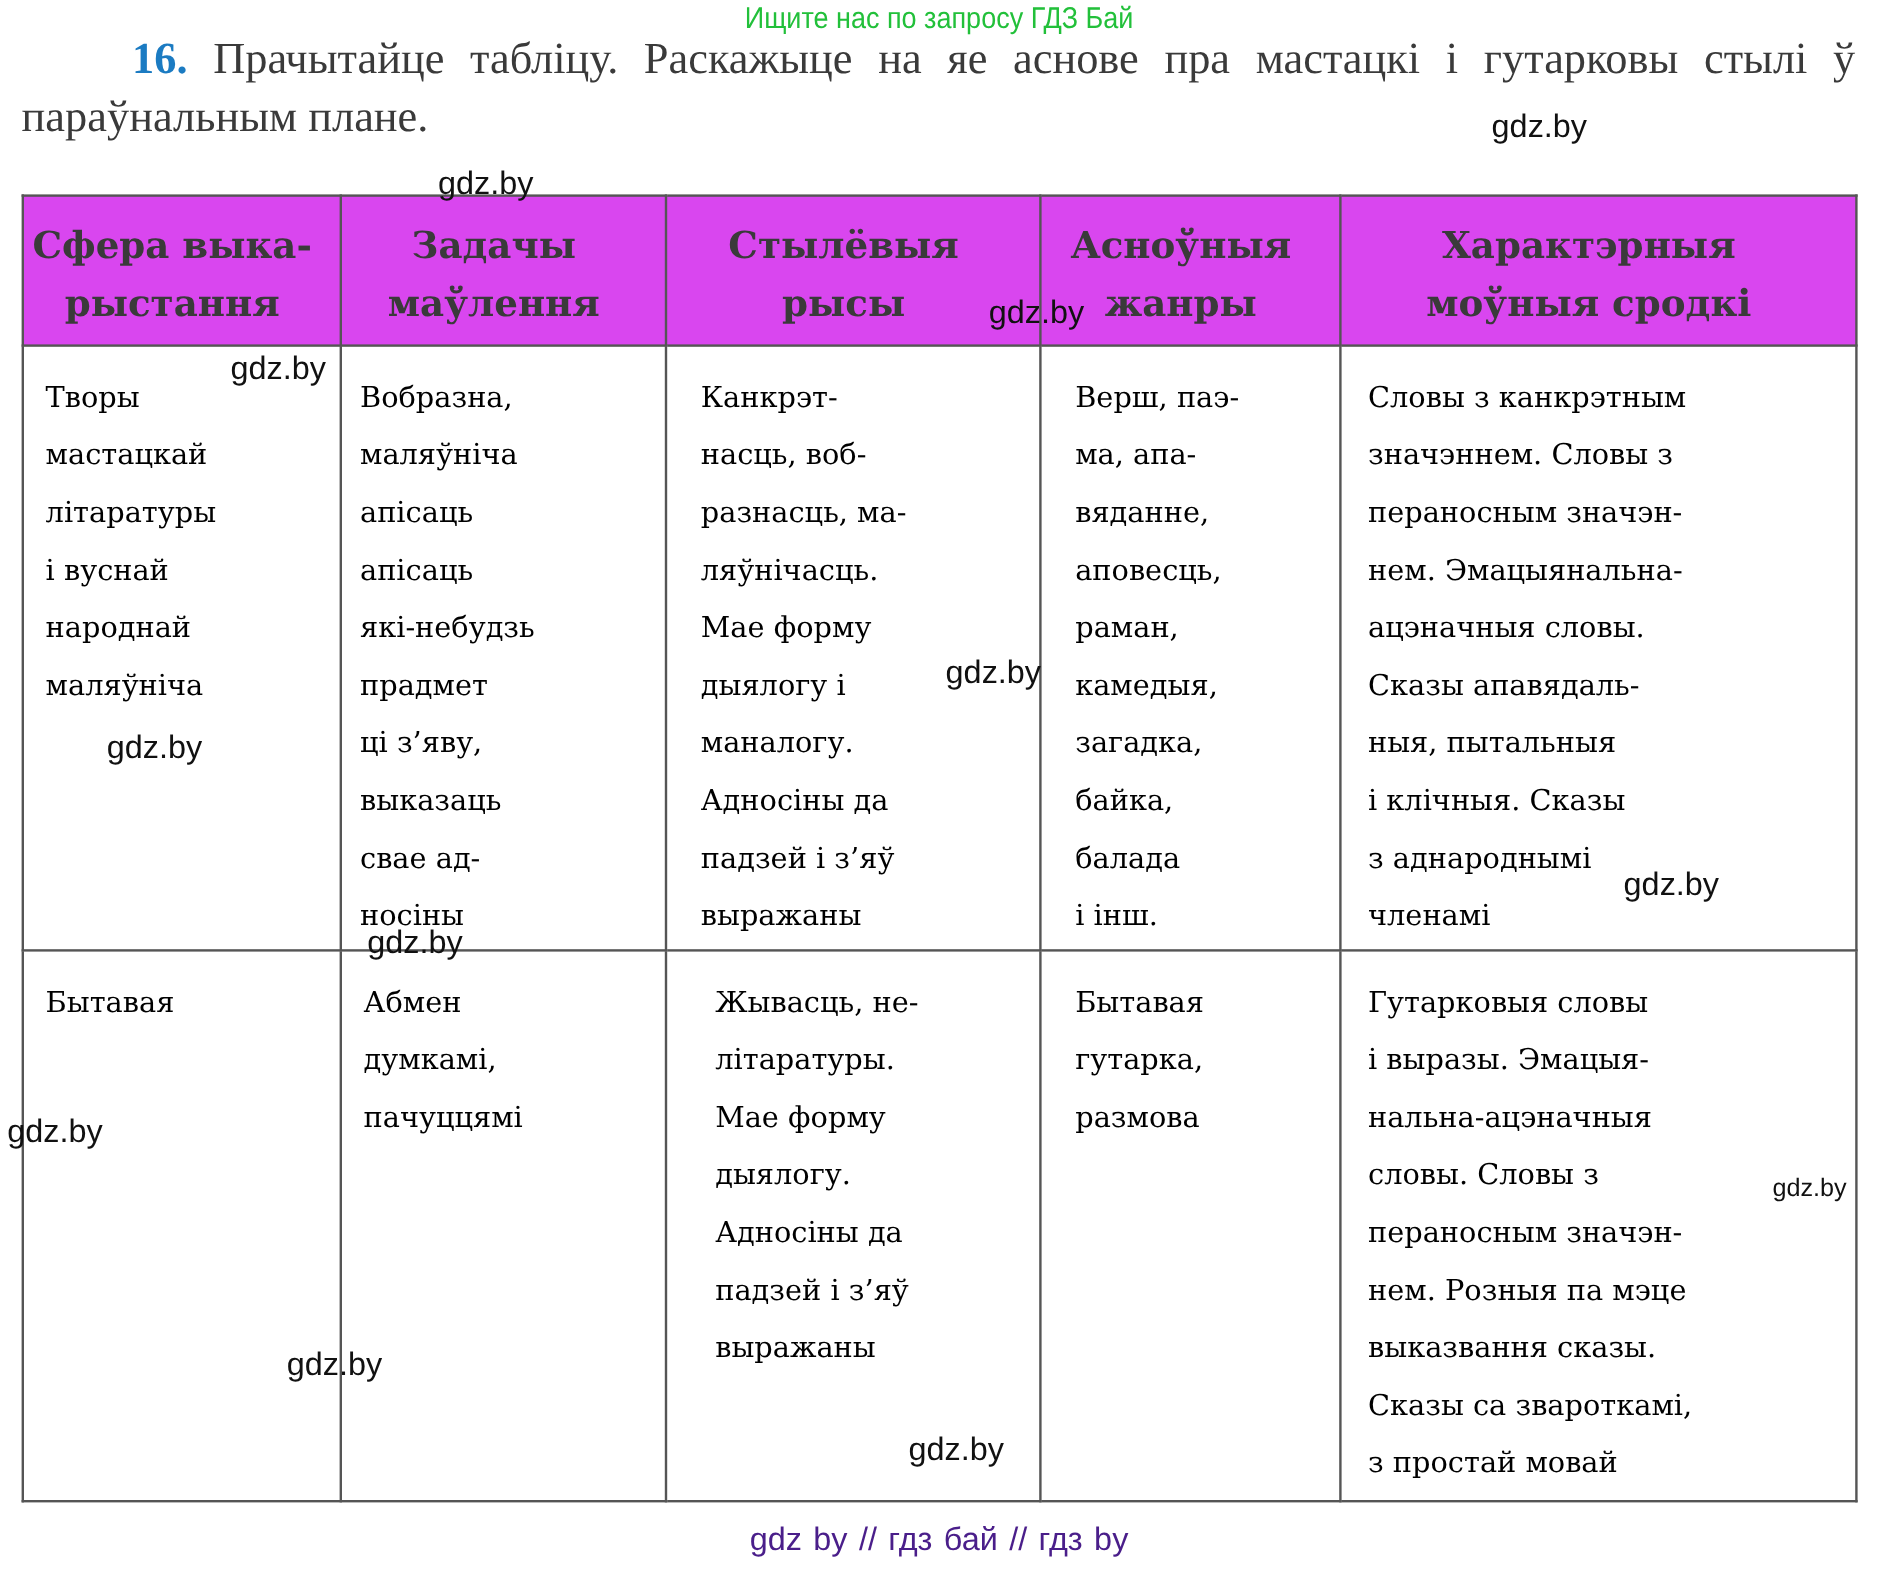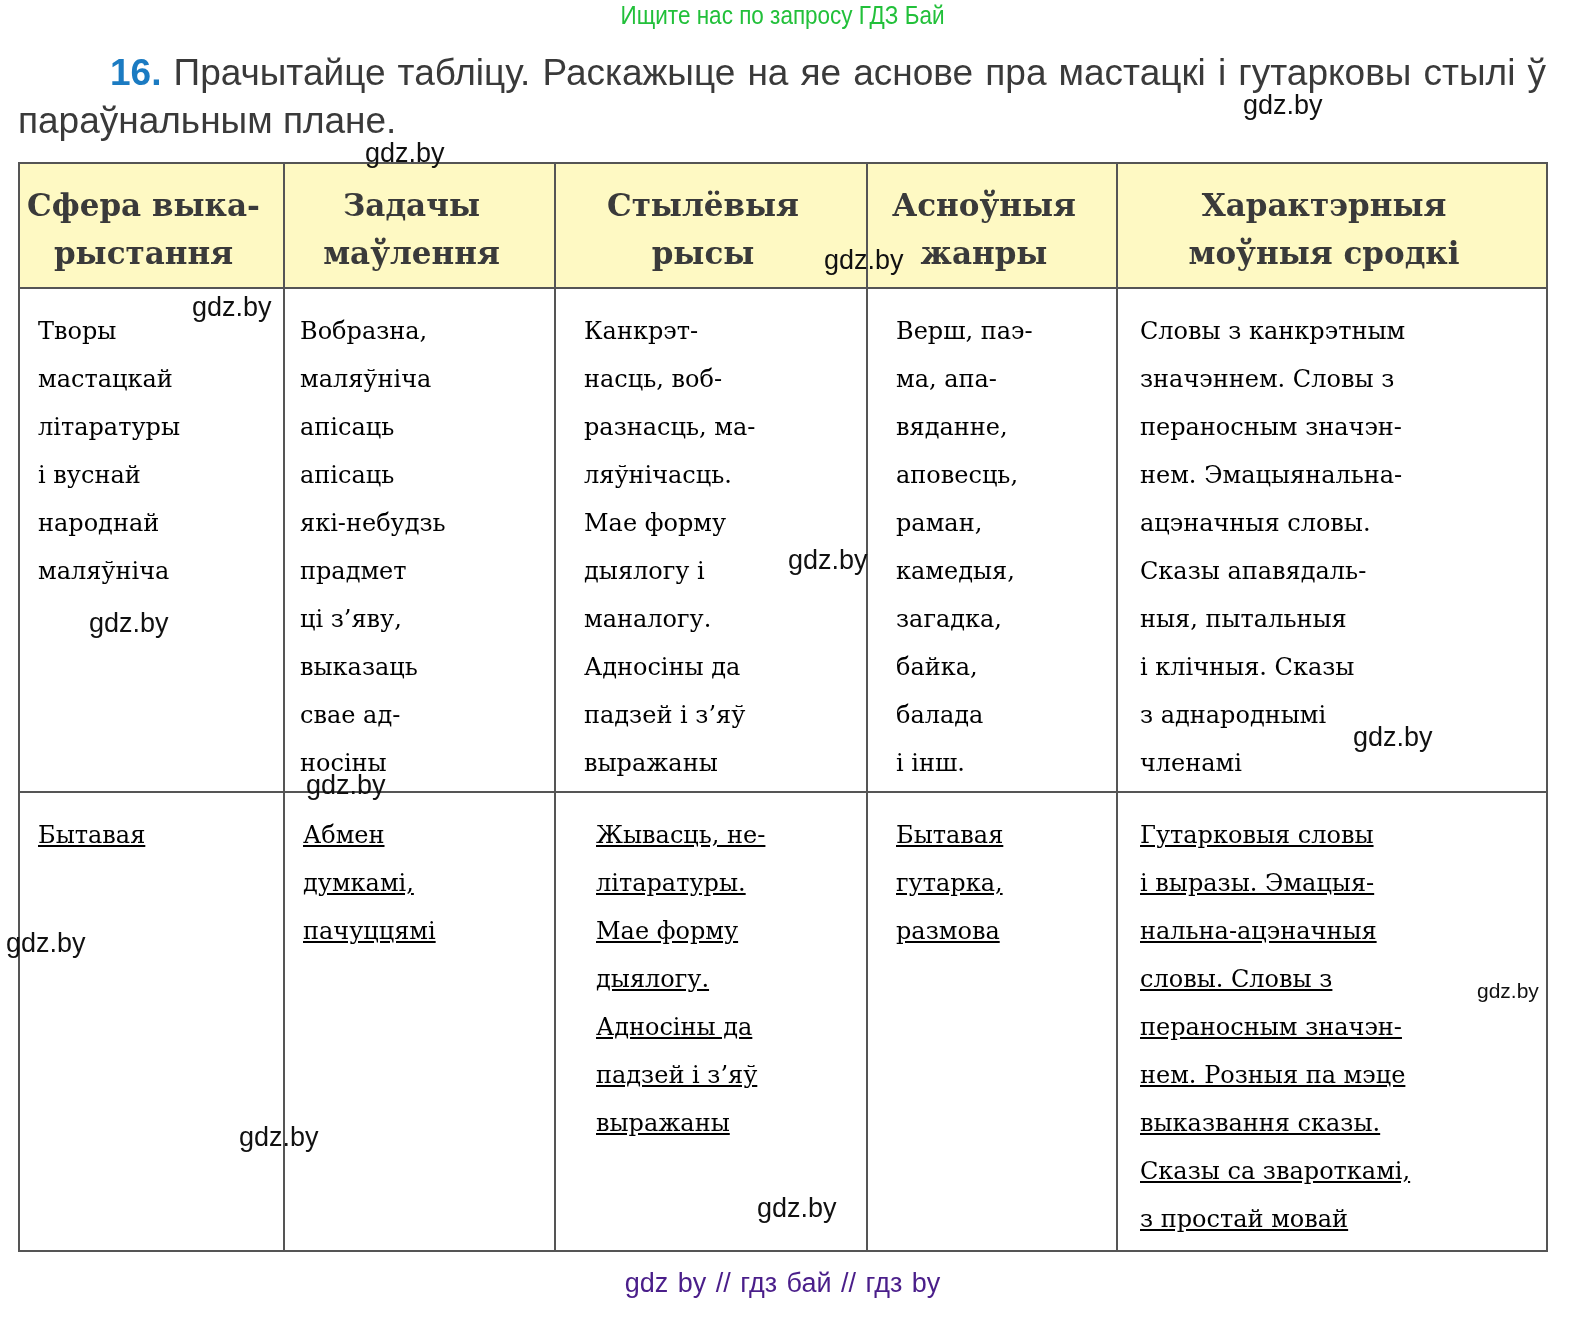--- a/index.html
+++ b/index.html
@@ -24,23 +24,23 @@
       font-family: "Liberation Sans", sans-serif;
       font-size: 25px;
       line-height: 30px;
       color: #22c03a;
       transform: scaleX(0.9);
       transform-origin: 783px 0;
     }
     .task {
       position: absolute;
       left: 18px;
-      top: 49px;
+      top: 26px;
       width: 1528px;
-      font-family: Liberation Sans, sans-serif;
+      font-family: Liberation Serif, serif;
       font-size: 37px;
       line-height: 48px;
       color: #3a3a3a;
       text-align: justify;
       text-align-last: left;
     }
     .task .num {
       color: #1b7bc2;
       font-weight: bold;
     }
@@ -56,38 +56,38 @@
       border-collapse: collapse;
       table-layout: fixed;
       font-family: "DejaVu Serif", "Liberation Serif", serif;
     }
     table.main td, table.main th {
       border: 2px solid #555555;
       vertical-align: top;
       padding: 0;
     }
     table.main th {
-      background: #fef9c3;
+      background: #d946ef;
       height: 117px;
       font-weight: bold;
       font-size: 31px;
       line-height: 48px;
       color: #3a3a3a;
       text-align: center;
       vertical-align: middle;
       padding: 6px 22px 0 6px;
     }
     table.main td {
       font-size: 24px;
       line-height: 48px;
       color: #000000;
       padding: 18px 10px 0 18px;
     }
     table.main tr.r1 td { height: 484px; }
-    table.main tr.r2 td { height: 439px; text-decoration: underline; }
+    table.main tr.r2 td { height: 439px; }
     .line { display: block; white-space: nowrap; }
     .wm {
       position: absolute;
       font-family: "Liberation Sans", sans-serif;
       font-size: 27px;
       line-height: 30px;
       color: #111111;
       white-space: nowrap;
       pointer-events: none;
     }

